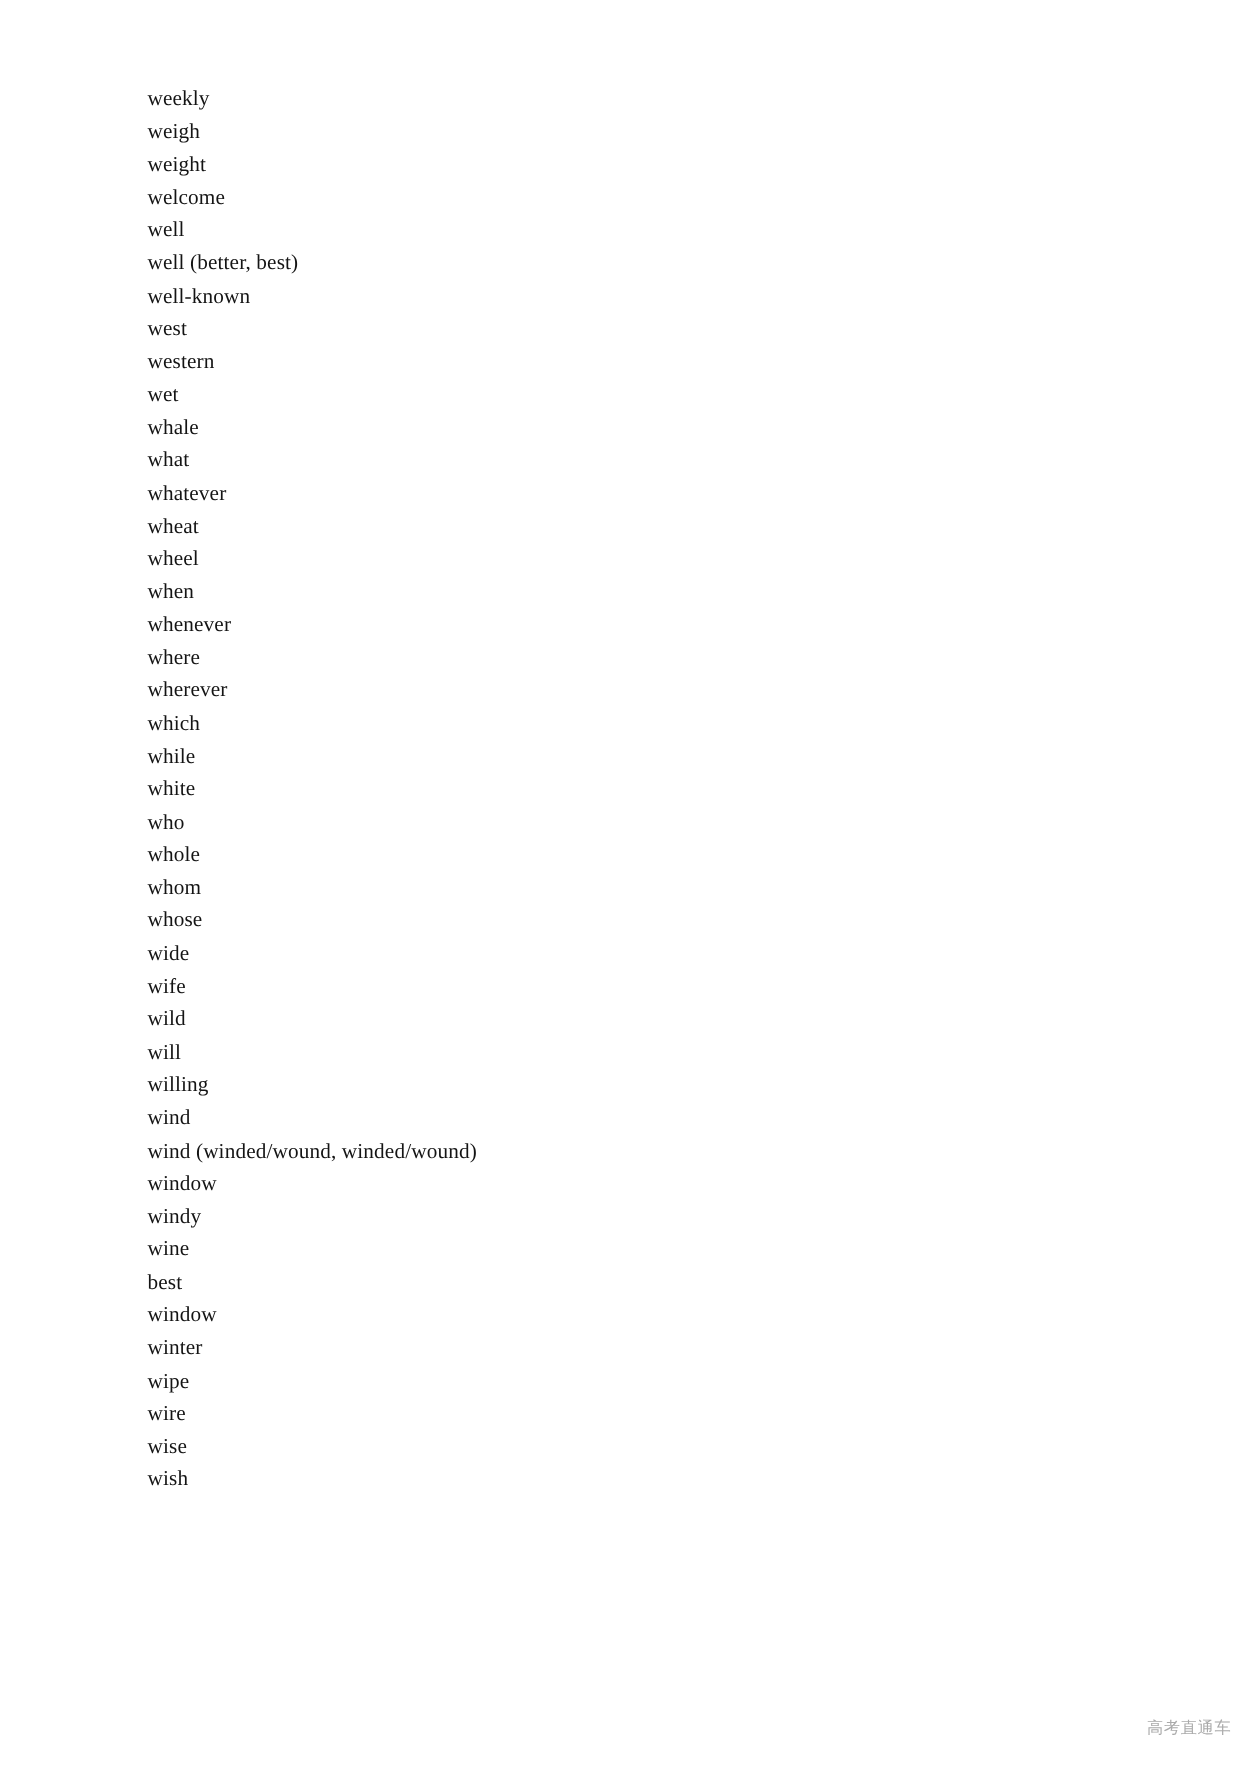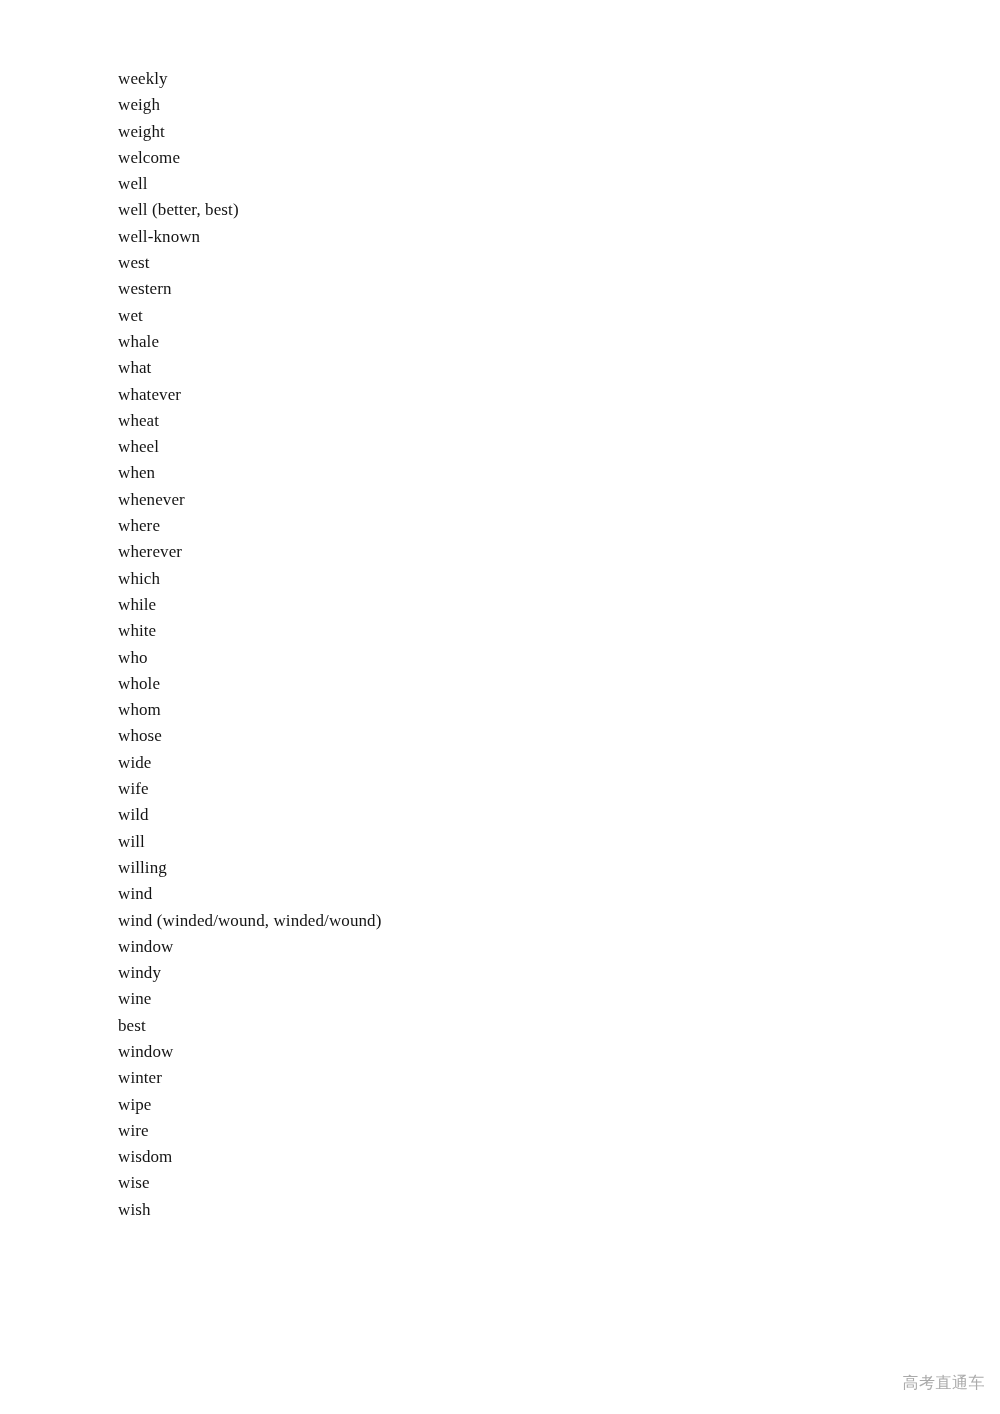--- a/index.html
+++ b/index.html
@@ -41,21 +41,21 @@
     color: #141414;
     white-space: nowrap;
     letter-spacing: 0.1px;
   }
 
   #watermark {
     position: absolute;
     right: 15px;
     bottom: 22px;
     font-family: "DejaVu Sans", "Liberation Sans", sans-serif;
-    font-size: 16px;
+    font-size: 13px;
     line-height: 18px;
     color: #aaaaaa;
     letter-spacing: 0.5px;
     white-space: nowrap;
   }
 </style>
 </head>
 <body>
 
 <div id="page">
@@ -95,20 +95,19 @@
       <li>wind</li>
       <li>wind (winded/wound, winded/wound)</li>
       <li>window</li>
       <li>windy</li>
       <li>wine</li>
       <li>best</li>
       <li>window</li>
       <li>winter</li>
       <li>wipe</li>
       <li>wire</li>
-      <li>wisdom</li>
       <li>wise</li>
       <li>wish</li>
     </ul>
 
   <div id="watermark">高考直通车</div>
 
 </div>
 
 </body></html>

